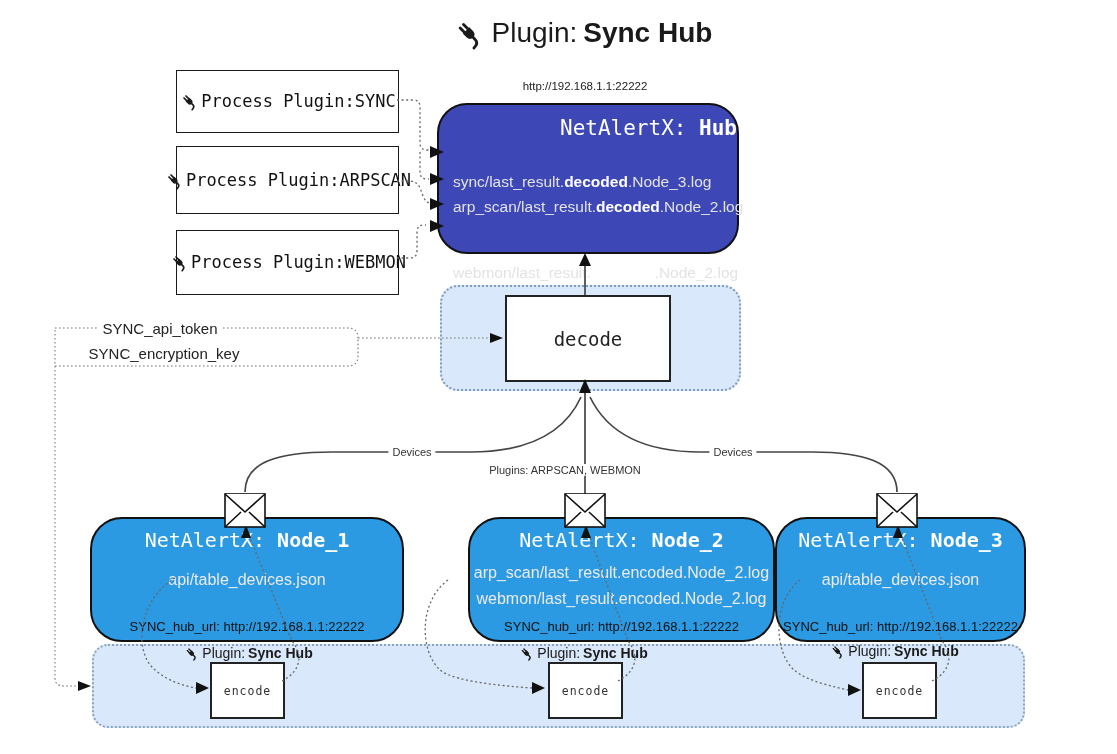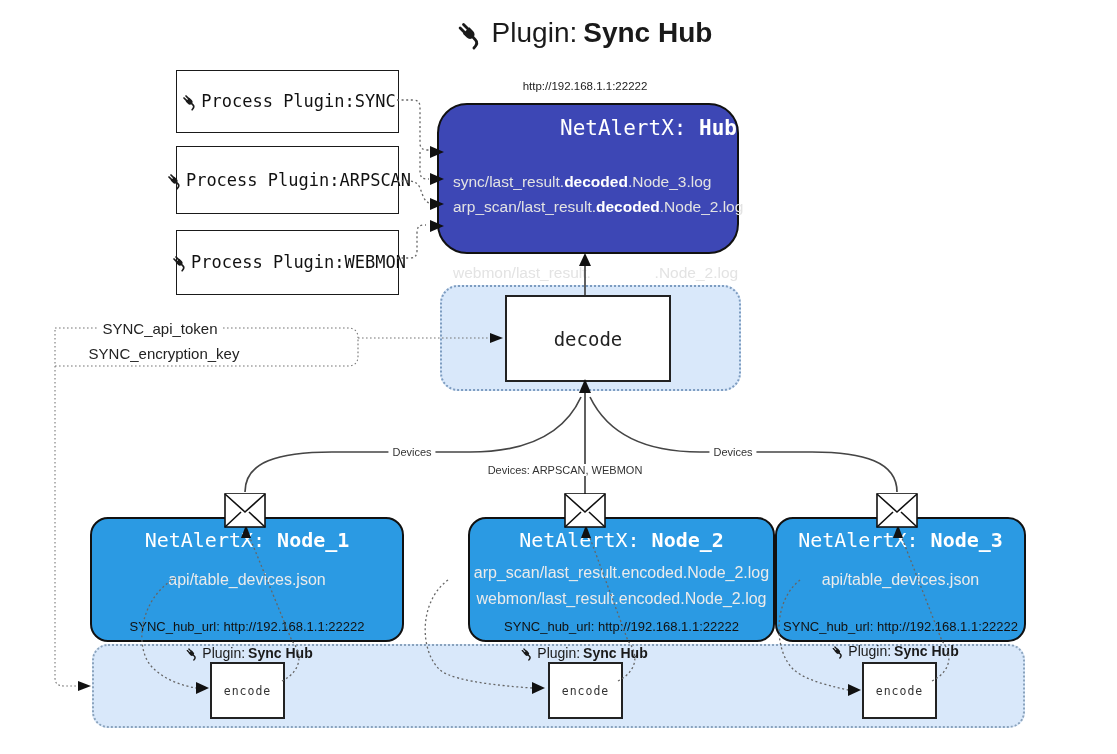--- a/index.html
+++ b/index.html
@@ -31,21 +31,21 @@
   #hub-url{top:80px;left:585px;transform:translateX(-50%);font-size:11.5px;color:#222;z-index:2;white-space:nowrap;}
 
   
   #decode-panel{left:440px;top:285px;width:297px;height:102px;background:var(--panel_blue,#d9e8fa);
        border:2px dotted #7d9cc0;border-radius:18px;z-index:1;}
   #decode-box{left:505px;top:295px;width:162px;height:83px;background:#fff;border:2px solid #222;
        display:flex;align-items:center;justify-content:center;font-size:19px;color:#222;z-index:2;}
 
   
   .node{top:517px;height:121px;background:var(--node_blue,#2b9ae3);border:2px solid #111;
-        border-radius:18px;z-index:1;}
+        border-radius:32px;z-index:1;}
   .node-title{position:absolute;top:9px;left:0;right:0;text-align:center;color:#fff;font-size:20px;white-space:nowrap;}
   .node-title .bold{font-weight:bold;}
   .node-file{position:absolute;left:0;right:0;text-align:center;color:#ebebeb;font-size:16px;white-space:nowrap;}
   .node-url{position:absolute;left:0;right:0;bottom:6px;text-align:center;color:#111;font-size:13px;white-space:nowrap;}
 
   
   #encode-panel{left:92px;top:644px;width:929px;height:80px;background:var(--panel_blue,#d9e8fa);
        border:2px dotted #8aa3bd;border-radius:16px;z-index:1;}
   .encode-box{top:662px;width:71px;height:53px;background:#fff;border:2px solid #222;z-index:2;
        display:flex;align-items:center;justify-content:center;
@@ -231,15 +231,15 @@
     <g>
       <rect class="env" x="877" y="494" width="40" height="33"></rect>
       <path class="env" fill="none" d="M877,494 L897,512 L917,494 M877,527 L893,512 M917,527 L901,512"></path>
     </g>
   </svg>
 
   <span class="abs token-label" style="left:160px;top:328px;">SYNC_api_token</span>
   <span class="abs token-label" style="left:148px;top:353px;margin-left:16px;">SYNC_encryption_key</span>
   <span class="abs edge-label" style="left:412px;top:452px;">Devices</span>
   <span class="abs edge-label" style="left:733px;top:452px;">Devices</span>
-  <span class="abs edge-label" style="left:565px;top:470px;">Devices: ARPSCAN, WEBMON</span>
+  <span class="abs edge-label" style="left:565px;top:470px;">Plugins: ARPSCAN, WEBMON</span>
 
 </div>
 
 </body></html>

